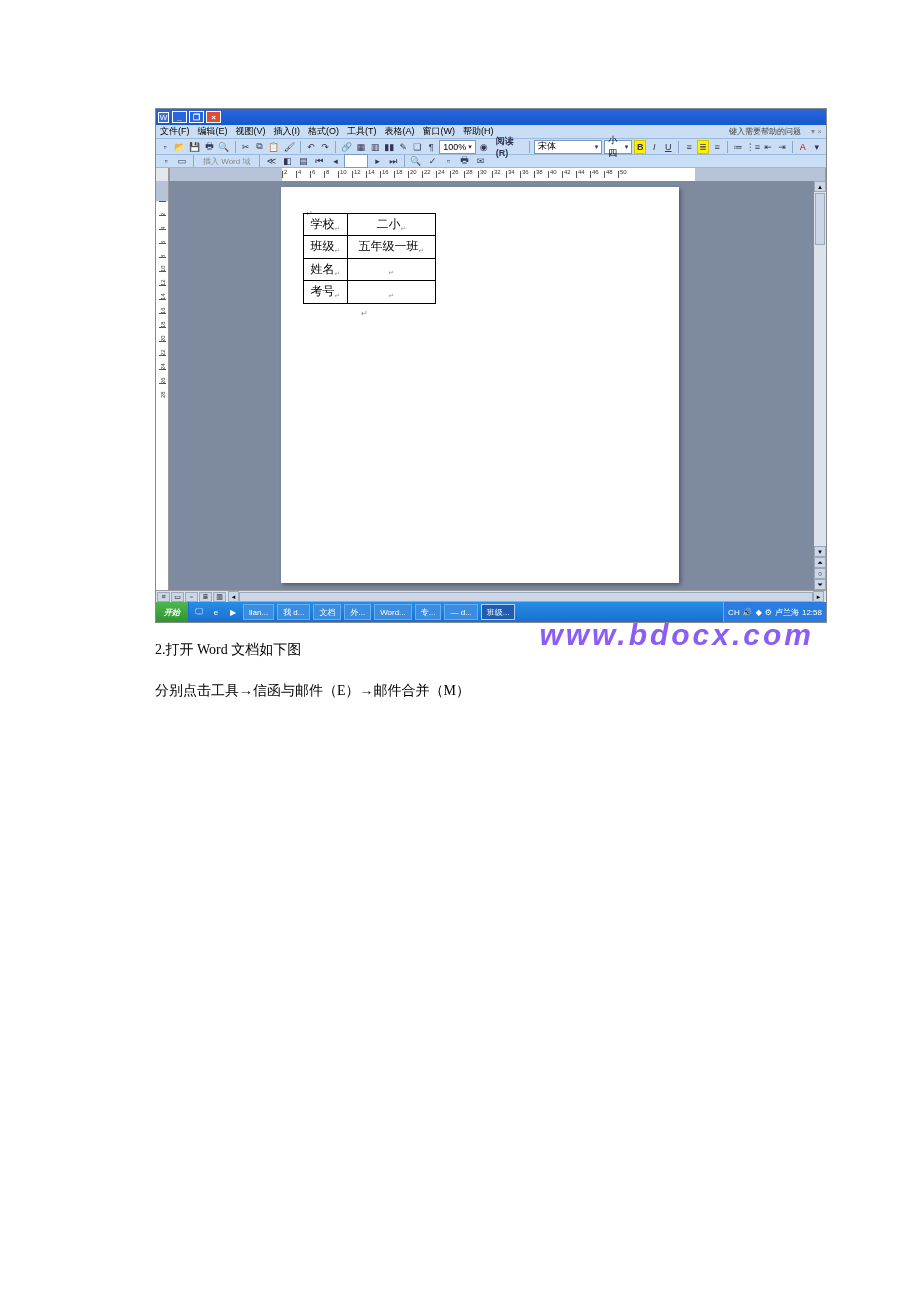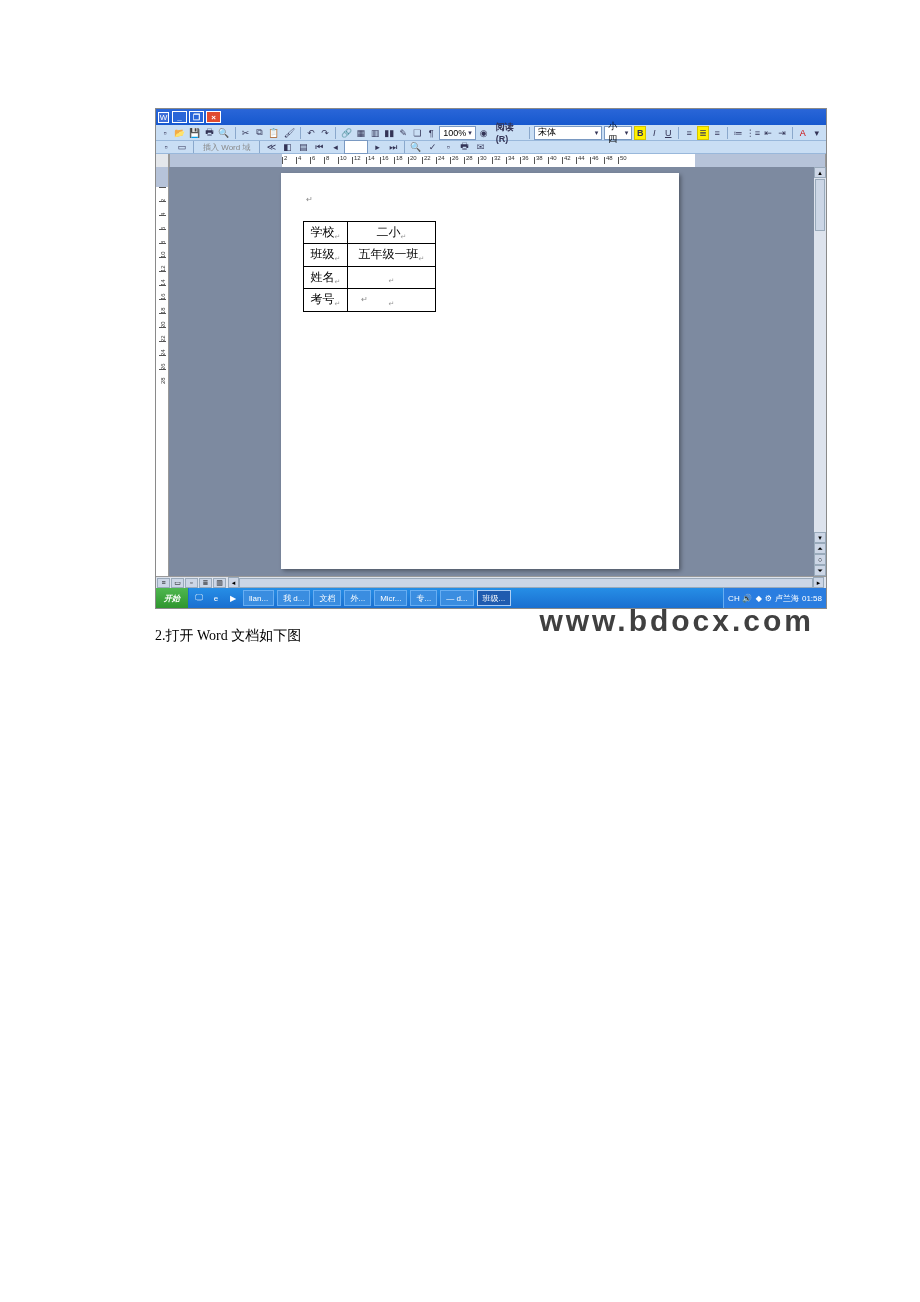--- a/index.html
+++ b/index.html
@@ -78,21 +78,21 @@
   .vruler .vtick::before{content:"";position:absolute;top:0;left:3px;height:1px;width:7px;background:#555;}
   .vruler .vtick span{position:absolute;top:1px;left:-2px;transform:rotate(-90deg);transform-origin:10px 4px;}
   .doc-scroll { flex:1; background:#7d8aa0; overflow:hidden; position:relative; display:flex; justify-content:flex-start;}
   .page-paper {
     margin:6px 0 0 112px; width:398px; height:396px; background:#fff;
     box-shadow:2px 2px 4px rgba(0,0,0,.35);
     position:relative;
   }
   .para-mark { position:absolute; font-size:8px; color:#888;}
   .word-table {
-    position:absolute; left:22px; top:48px;
+    position:absolute; left:22px; top:26px;
     border-collapse:collapse;
   }
   .word-table td {
     border:1px solid #000; font-size:12px; padding:2px 6px;
     font-family:"SimSun","宋体",serif;
   }
   .word-table td.lbl { width:44px; text-align:center; }
   .word-table td.val { width:88px; text-align:center; }
   .cellmark{font-size:7px;color:#999;vertical-align:sub;}
   .vscroll { width:12px; background:#dde3ed; display:flex; flex-direction:column;}
@@ -121,21 +121,21 @@
   }
   .taskbtn.active{background:#1f5baf;border-color:#aecff5;}
   .tray{
     margin-left:auto; height:20px; background:#2a7de0;
     display:flex;align-items:center;padding:0 4px; gap:3px;
     border-left:1px solid #68aef2;
   }
   .watermark {
     position:absolute; right:12px; bottom:-30px;
     font-size:30px; font-weight:bold; letter-spacing:3px;
-    color:#404040; pointer-events:none; white-space:nowrap;
+    color:#8b5cf6; pointer-events:none; white-space:nowrap;font-style:italic;
   }
   .body-text {
     margin: 14px 0 0 155px;
     font-size: 14px; line-height:1.9;
     font-family: "SimSun","宋体",serif;
   }
   .body-text .times { font-family: "Times New Roman", serif; }
 </style>
 </head>
 <body>
@@ -147,20 +147,33 @@
       <div class="icon">
           <span>W</span>
         </div>
       <div class="winbtns">
         <div class="winbtn min">_</div>
         <div class="winbtn max">❐</div>
         <div class="winbtn close">×</div>
       </div>
     </div>
 
+    <div class="menubar">
+      <span>文件(F)</span>
+      <span>编辑(E)</span>
+      <span>视图(V)</span>
+      <span>插入(I)</span>
+      <span>格式(O)</span>
+      <span>工具(T)</span>
+      <span>表格(A)</span>
+      <span>窗口(W)</span>
+      <span>帮助(H)</span>
+      <span class="help-hint">键入需要帮助的问题</span>
+      <span class="hx">▾ ×</span>
+    </div>
 
     <div class="toolbar">
       <div class="tbtn">▫</div>
       <div class="tbtn">📂</div>
       <div class="tbtn">💾</div>
       <div class="tbtn">🖶</div>
       <div class="tbtn">🔍</div>
       <div class="tsep"></div>
       <div class="tbtn">✂</div>
       <div class="tbtn">⧉</div>
@@ -419,35 +432,36 @@
       <div class="startbtn">
           <span>开始</span>
         </div>
       <div class="ql">🖵</div>
       <div class="ql">e</div>
       <div class="ql">▶</div>
       <div class="taskbtn">llan...</div>
       <div class="taskbtn">我 d...</div>
       <div class="taskbtn">文档</div>
       <div class="taskbtn">外...</div>
-      <div class="taskbtn">Micr...</div>
+      <div class="taskbtn">Word...</div>
       <div class="taskbtn">专...</div>
       <div class="taskbtn">— d...</div>
       <div class="taskbtn active">班级...</div>
       <div class="tray">
         <span>CH</span>
         <span>🔊</span>
         <span>◆</span>
         <span>⚙</span>
         <span>卢兰海</span>
-        <span>01:58</span>
+        <span>12:58</span>
       </div>
     </div>
 
     <div class="watermark">www.bdocx.com</div>
   </div>
 
   <div class="body-text">
     <p>
       <span class="times">2.</span><span>打开 </span><span class="times">Word </span><span>文档如下图</span>
     </p>
+    <p>分别点击工具→信函与邮件（E）→邮件合并（M）</p>
   </div>
 </div>
 
 </body></html>

